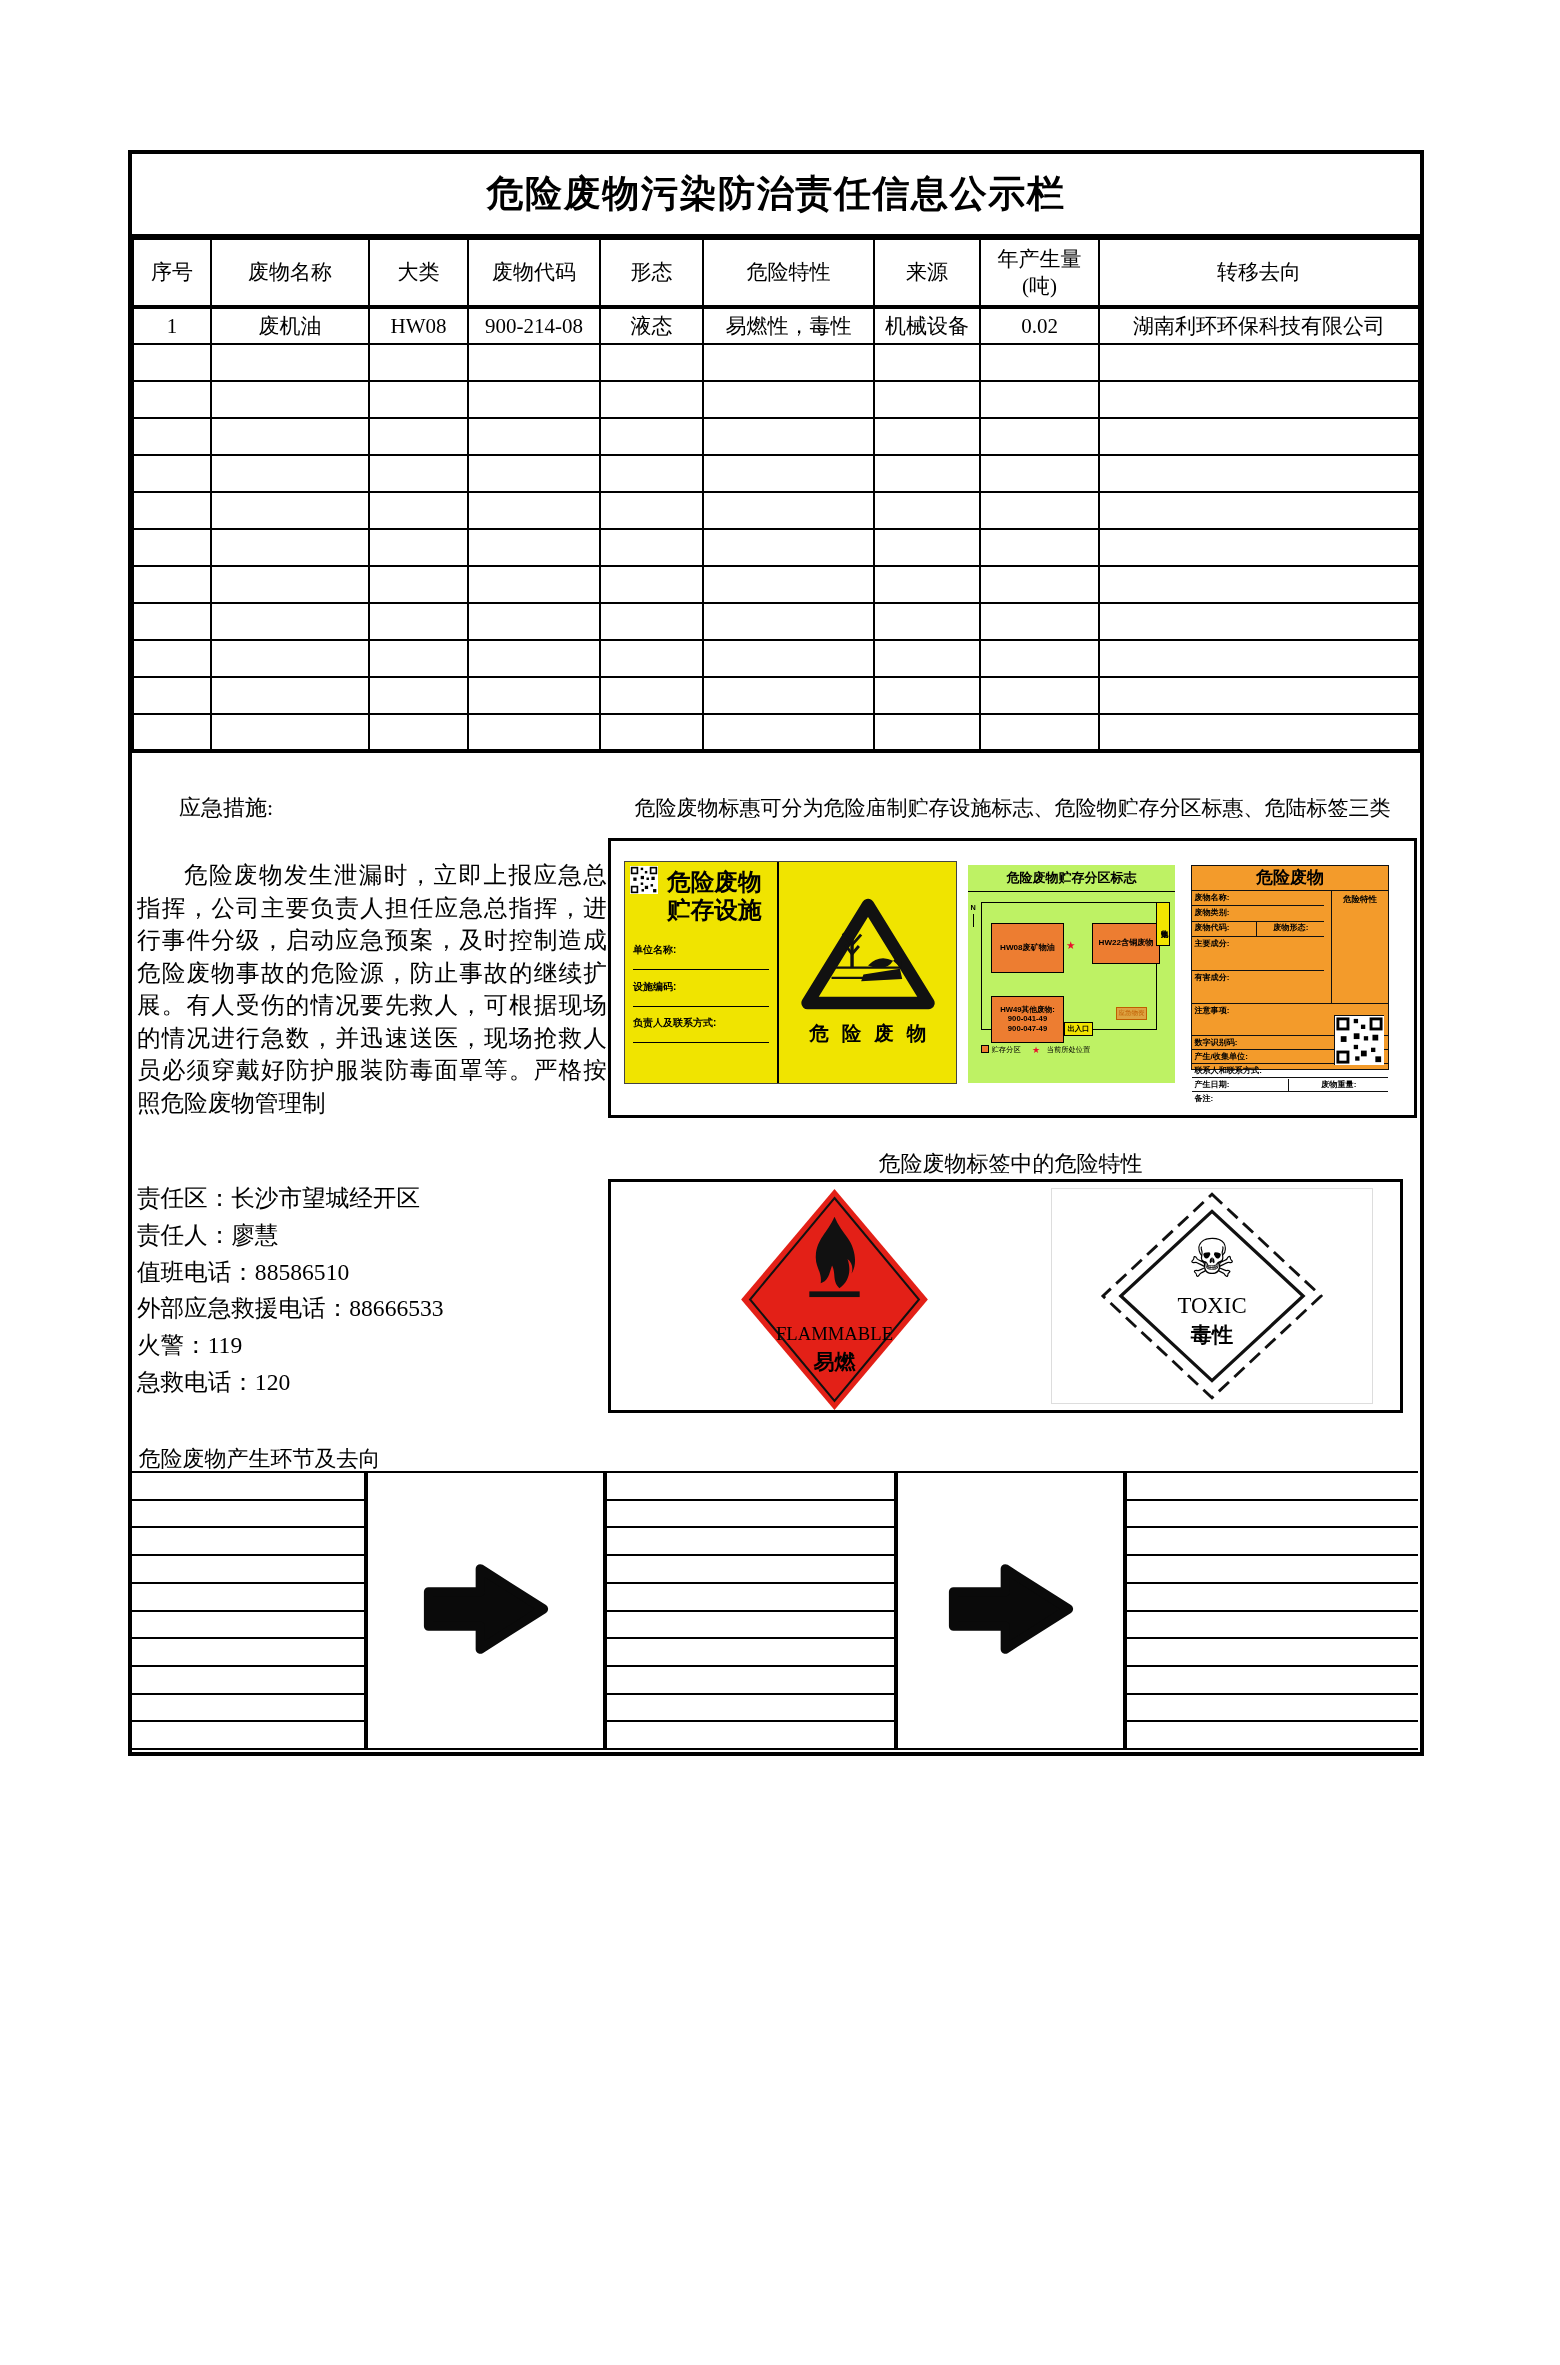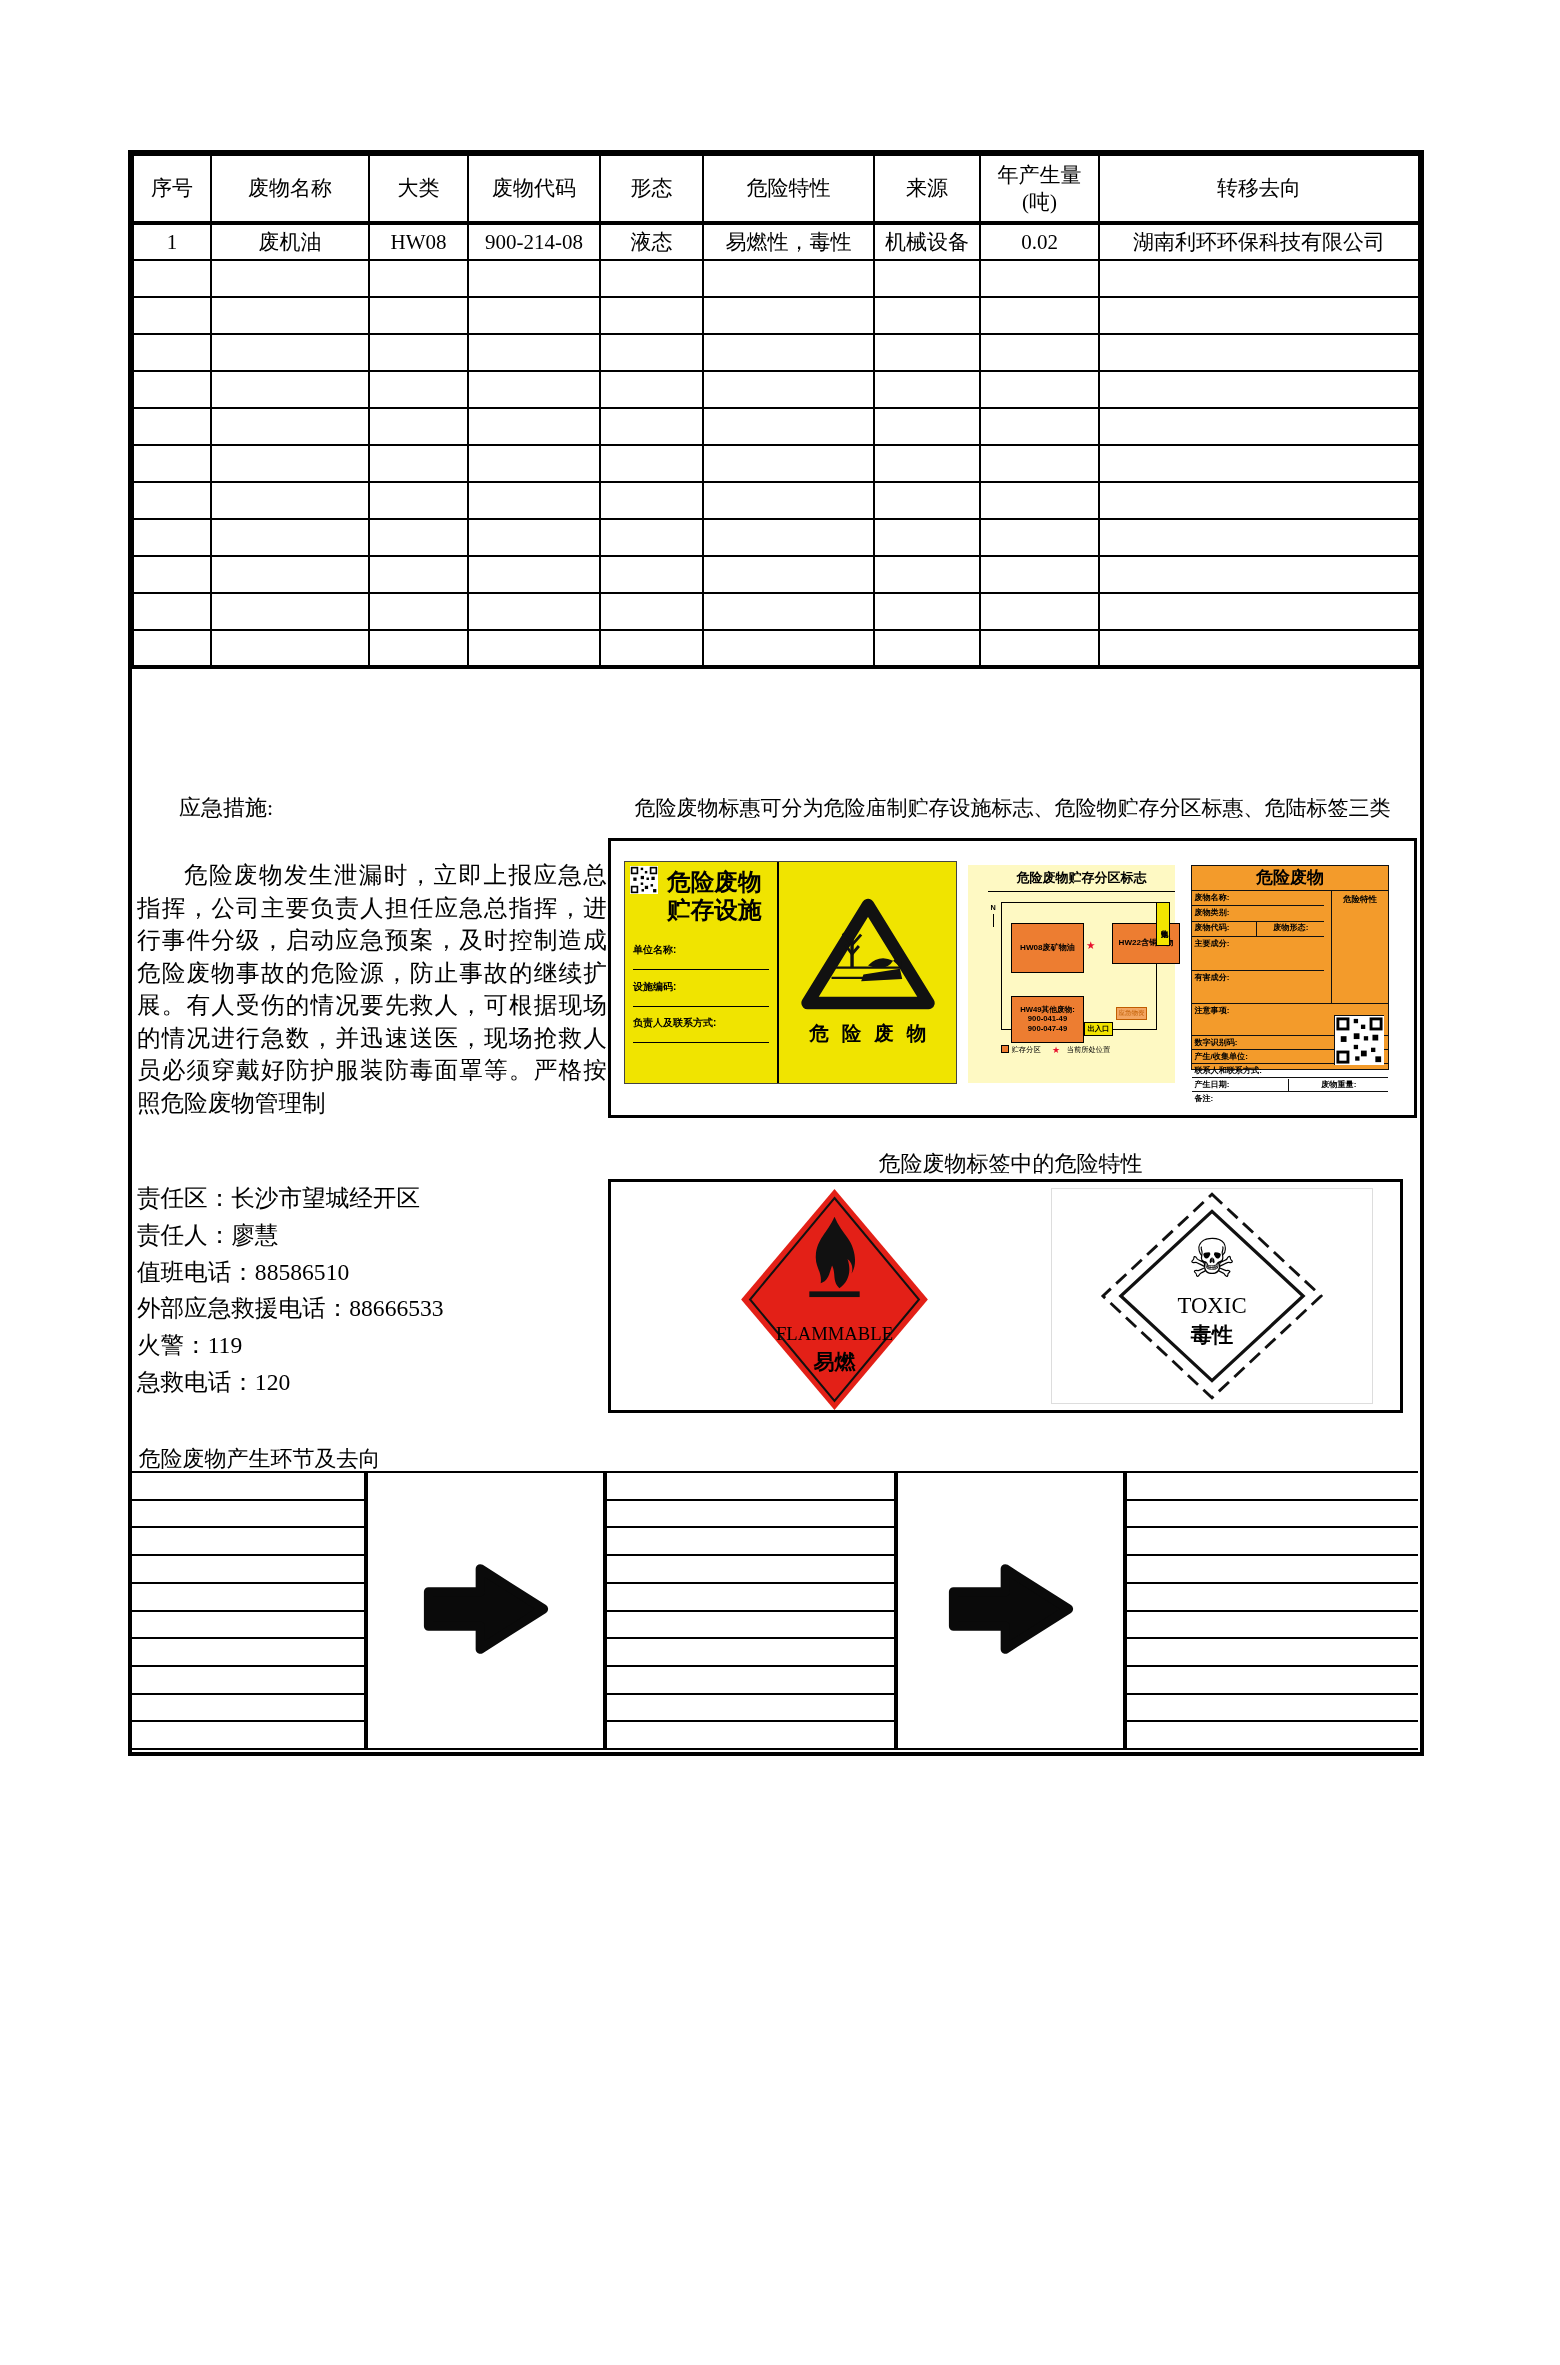--- a/index.html
+++ b/index.html
@@ -46,21 +46,21 @@
   .ss-title { margin-left:34px; font-family:"Liberation Sans",sans-serif;
               font-weight:bold; font-size:23.6px; line-height:28.4px; }
   .ss-field { font-family:"Liberation Sans",sans-serif; font-weight:bold;
               font-size:10px; margin-top:9.8px; }
   .ss-blank { border-bottom:1.6px solid #000; height:13px; }
   .ss-caption { font-family:"Liberation Sans",sans-serif; font-weight:bold;
                 font-size:19.5px; letter-spacing:13px; margin-top:4.9px; text-indent:13px; }
   .qr { position:absolute; left:4.9px; top:4.9px; width:28px; height:28px; background:#fff; }
 
   .sign-zone { position:absolute; left:357px; top:24.4px; width:207px; height:218px;
-               background:#fef9c3; font-family:"Liberation Sans",sans-serif;padding-left:20px; }
+               background:#bef264; font-family:"Liberation Sans",sans-serif; }
   .sz-title { font-size:13px; font-weight:bold; text-align:center; padding-top:4.1px; }
   .sz-rule  { border-bottom:1.6px solid #000; margin-top:3.3px; }
   .sz-map { position:relative; height:167px; }
   .sz-north { position:absolute; left:2.4px; top:11.4px; font-size:7.3px; font-weight:bold; }
   .sz-north i { display:block; width:0.8px; height:13px; background:#000; margin:1.6px auto 0; }
   .sz-room { position:absolute; left:13px; top:9.8px; right:18px; bottom:29px;
              border:1.6px solid #000; }
   .sz-area { position:absolute; background:#ed7d31; border:1.2px solid #000;
              display:flex; align-items:center; justify-content:center; text-align:center;
              font-weight:bold; font-size:8.1px; line-height:9.8px; white-space:pre-line; }
@@ -128,20 +128,23 @@
   .arrow-cell { border:2.4px solid #000; background:#fff;
                 display:flex; align-items:center; justify-content:center; }
 
   svg text { font-family:"Liberation Serif", serif; }
 </style>
 </head>
 <body>
 
 <div class="page">
 
+  <div class="title-row">
+    <h1>危险废物污染防治责任信息公示栏</h1>
+  </div>
 
   <table class="waste">
     <colgroup>
       <col class="c0">
         <col class="c1">
         <col class="c2">
         <col class="c3">
         <col class="c4">
       <col class="c5">
         <col class="c6">

